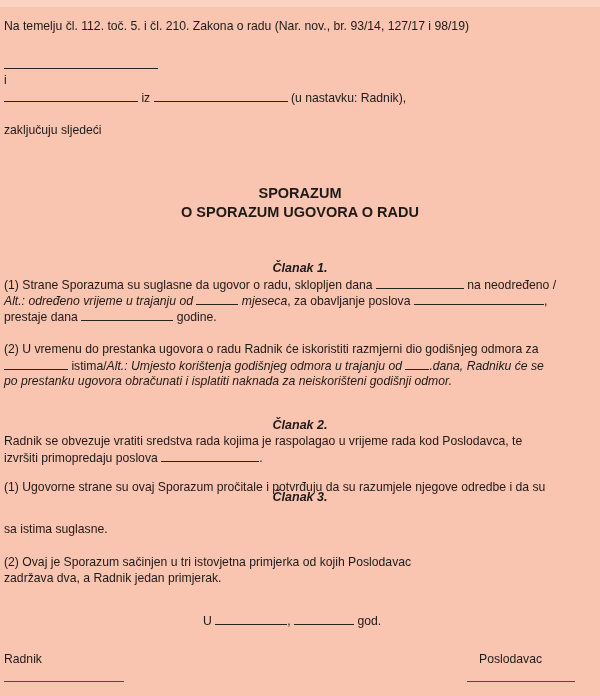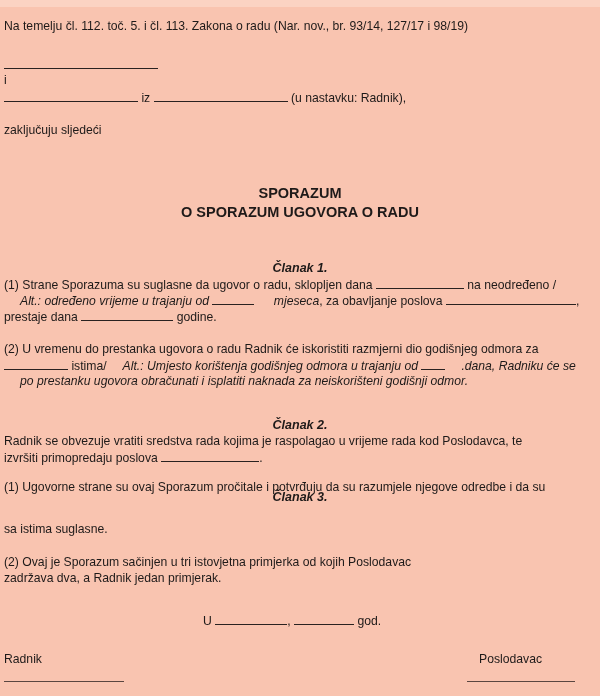--- a/index.html
+++ b/index.html
@@ -8,30 +8,30 @@
       background: #f9c4b0;
       font-family: "Liberation Sans", sans-serif;
       font-size: 12.2px; color: #1e1a19;
       position: relative;
     }
     .topstrip { position: absolute; left: 0; top: 0; width: 600px; height: 7px; background: #fbd3c3; }
     .ln { position: absolute; left: 4px; white-space: nowrap; line-height: 15px; }
     .c { left: 0; width: 600px; text-align: center; }
     .title { font-size: 14.5px; font-weight: bold; }
     .art { font-size: 12.5px; font-weight: bold; font-style: italic; }
-    i { font-style: italic; margin-left: 16px; }
+    i { font-style: italic; }
     .blank { display: inline-block; border-bottom: 1px solid #2a2220; height: 11px; vertical-align: baseline; }
     .sigline { position: absolute; height: 0; border-top: 1.3px solid #5a4640; }
   </style>
 </head>
 <body>
 
 <div class="topstrip"></div>
 
-<div class="ln" style="top:19px">Na temelju čl. 112. toč. 5. i čl. 113. Zakona o radu (Nar. nov., br. 93/14, 127/17 i 98/19)</div>
+<div class="ln" style="top:19px">Na temelju čl. 112. toč. 5. i čl. 210. Zakona o radu (Nar. nov., br. 93/14, 127/17 i 98/19)</div>
 
 <div class="ln" style="top:57px">
   <span class="blank" style="width:154px"></span>
 </div>
 <div class="ln" style="top:73px">i</div>
 <div class="ln" style="top:90px">
   <span class="blank" style="width:134px"></span>
   <span>iz</span>
   <span class="blank" style="width:134px"></span>
   <span>(u nastavku: Radnik),</span>

